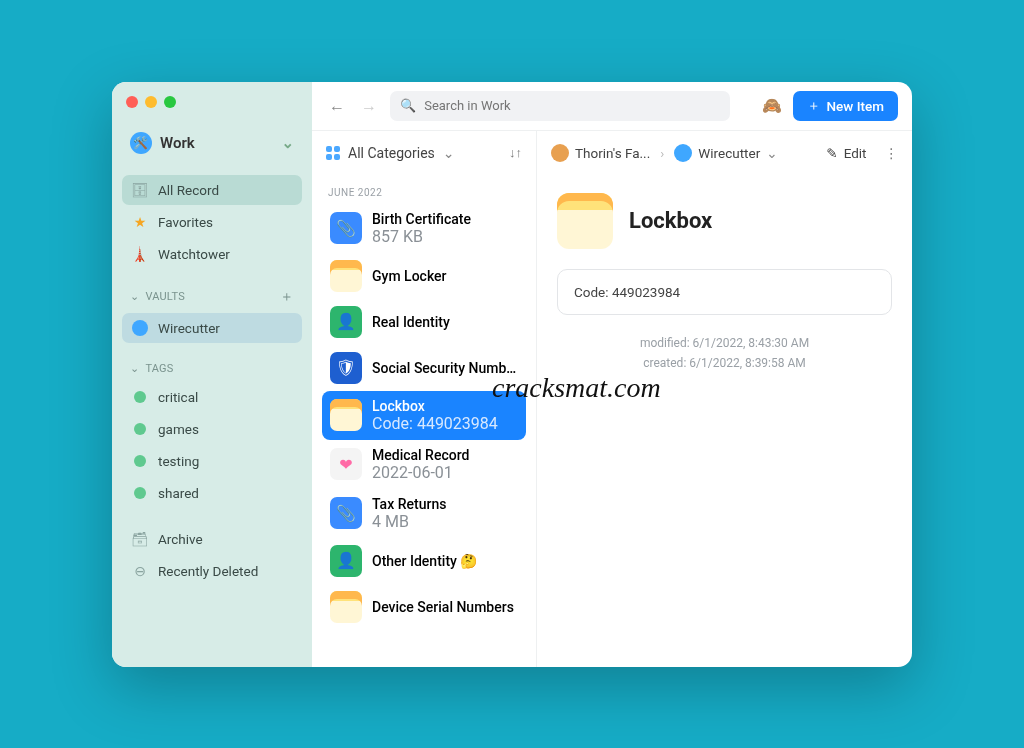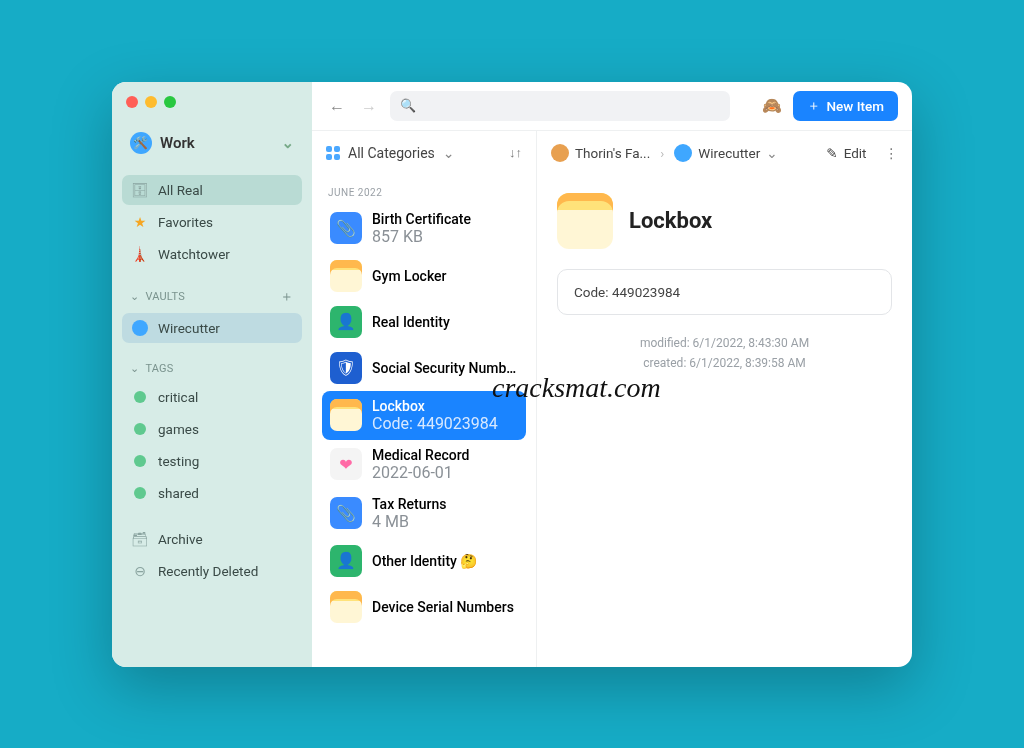--- a/index.html
+++ b/index.html
@@ -79,21 +79,21 @@
     </div>
     <div class="vault-head">
       <span class="vault-ic">🛠️</span>
       <span>Work</span>
       <span class="chev">⌄</span>
     </div>
 
     <div style="height:14px"></div>
     <div class="sb-item active">
       <span class="sb-ic">🗄</span>
-      <span>All Real</span>
+      <span>All Record</span>
     </div>
     <div class="sb-item">
       <span class="sb-ic star">★</span>
       <span>Favorites</span>
     </div>
     <div class="sb-item">
       <span class="sb-ic">🗼</span>
       <span>Watchtower</span>
     </div>
 
@@ -148,20 +148,21 @@
       <span>Recently Deleted</span>
     </div>
   </div>
 
   <div class="main">
     <div class="toolbar">
       <div class="navbtn">←</div>
       <div class="navbtn dis">→</div>
       <div class="search">
         <span>🔍</span>
+        <input placeholder="Search in Work" style="">
       </div>
       <div class="tb-ic">🙈</div>
       <div class="newbtn">
         <span>＋</span>
         <span>New Item</span>
       </div>
     </div>
 
     <div class="cols">
       <div class="listcol">

